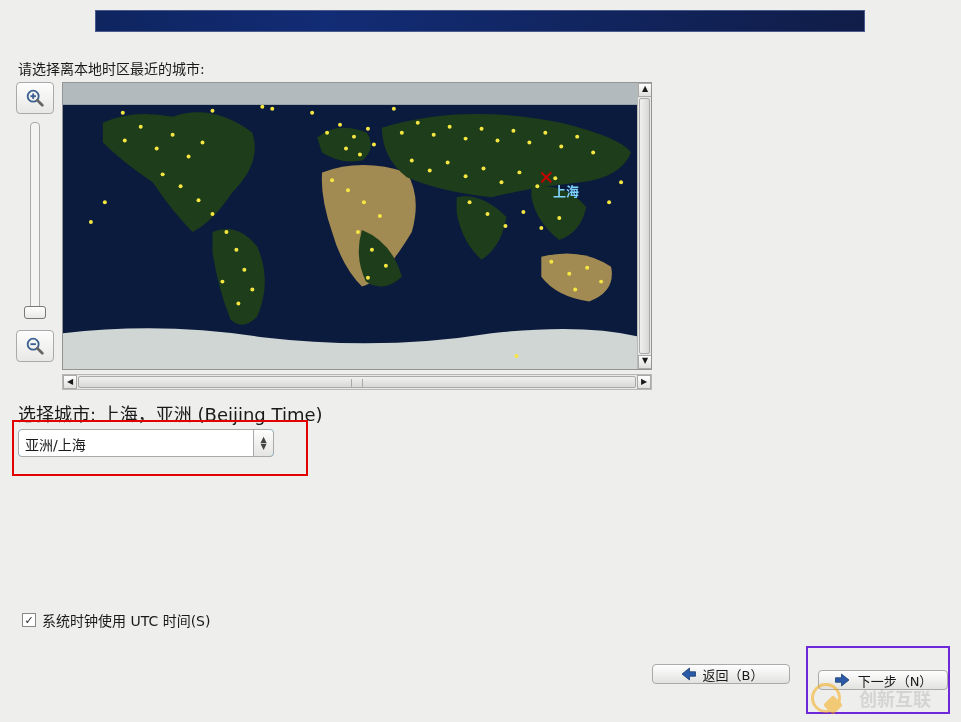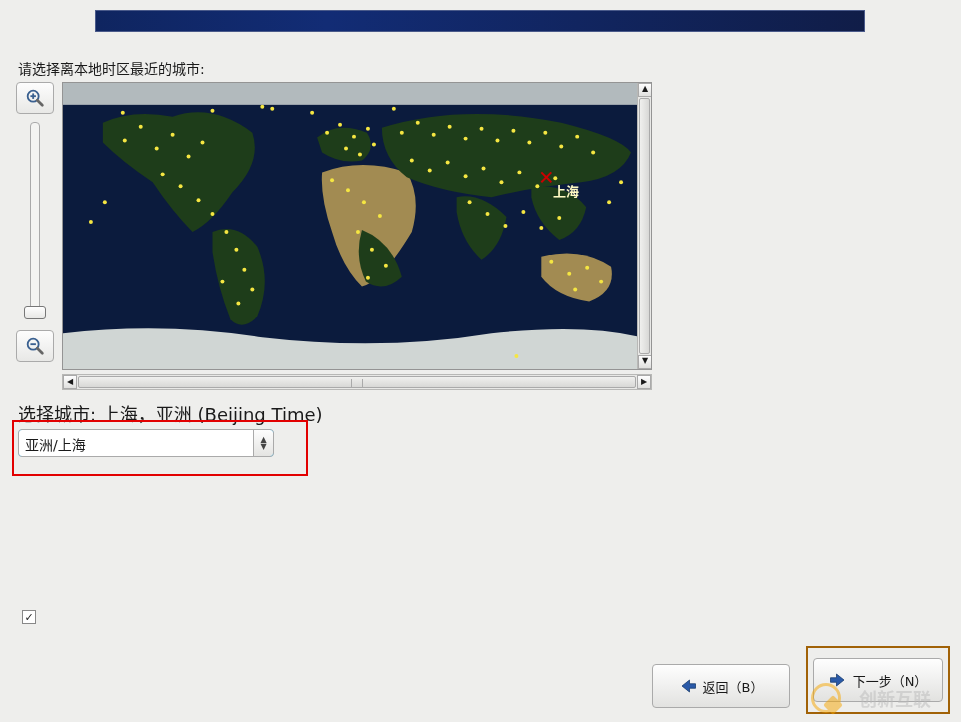--- a/index.html
+++ b/index.html
@@ -173,21 +173,21 @@
     transform:translateX(-50%);
   }
   .sea { fill:#0b1b3d; }
   .land { fill:#1e3d1a; }
   .snow { fill:#d0d6d4; }
   .desert { fill:#a28b52; }
   .city-dot { fill:#f5e642; }
   .selected-city-x { stroke:#cc0000; stroke-width:2; }
   .selected-city-label {
     position: absolute;
-    color: #fef9c3;
+    color: #7dd3fc;
     font-size: 13px;
     font-weight: bold;
   }
   .selected-label {
     position: absolute;
     top: 400px;
     left: 18px;
     font-size: 18px;
   }
   .tz-highlight {
@@ -246,45 +246,45 @@
     background: #fff;
     display: flex;
     align-items: center;
     justify-content: center;
     font-size: 11px;
     color: #222;
   }
   .nav-btn {
     position: absolute;
     top: 664px;
-    height: 44px;
+    height: 20px;
     border: 1px solid #aaa;
     border-radius: 4px;
     background: linear-gradient(#fefefe, #e2e2e0);
     display: flex;
     align-items: center;
     justify-content: center;
     gap: 6px;
     padding: 0 14px;
     font-size: 13px;
     cursor: pointer;
     white-space: nowrap;
   }
   .nav-btn svg { width:18px; height:18px; }
   .btn-back { left: 652px; width: 138px; }
   .btn-next-wrap {
     position: absolute;
     top: 646px;
     left: 806px;
     width: 144px;
     height: 68px;
-    border: 2px solid #a16207;
+    border: 2px solid #6d28d9;
     display:flex;
     align-items:center;
-    justify-content:center;
+    justify-content:flex-end;
   }
   .btn-next { position:relative; top:0; width:130px; }
   .watermark {
     position: absolute;
     right: 0;
     bottom: 0;
     width: 180px;
     height: 48px;
     display:flex;
     align-items:center;
@@ -455,20 +455,21 @@
 <div class="tz-combo">
   <div class="val">亚洲/上海</div>
   <div class="spin">
     <div>▲</div>
       <div>▼</div>
   </div>
 </div>
 
 <label class="utc-check">
   <span class="box">✓</span>
+  <span>系统时钟使用 UTC 时间(S)</span>
 </label>
 
 <div class="nav-btn btn-back">
   <svg viewBox="0 0 24 24">
     <path d="M14 4 L4 12 L14 20 L14 15 L22 15 L22 9 L14 9 Z" fill="#2a5aa8" stroke="#14386a" stroke-width="1"></path>
   </svg>
   <span>返回（B）</span>
 </div>
 
 <div class="btn-next-wrap">

